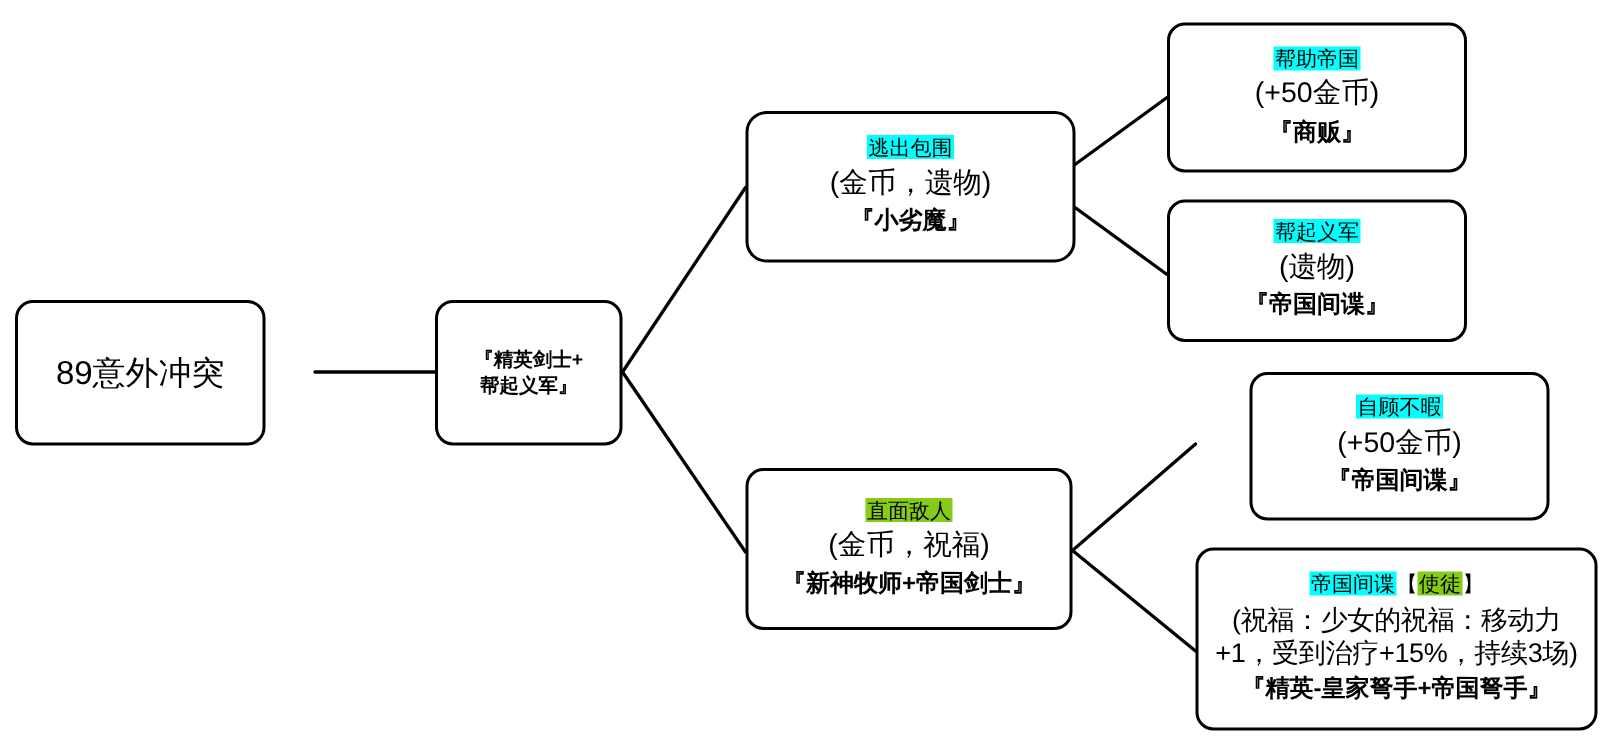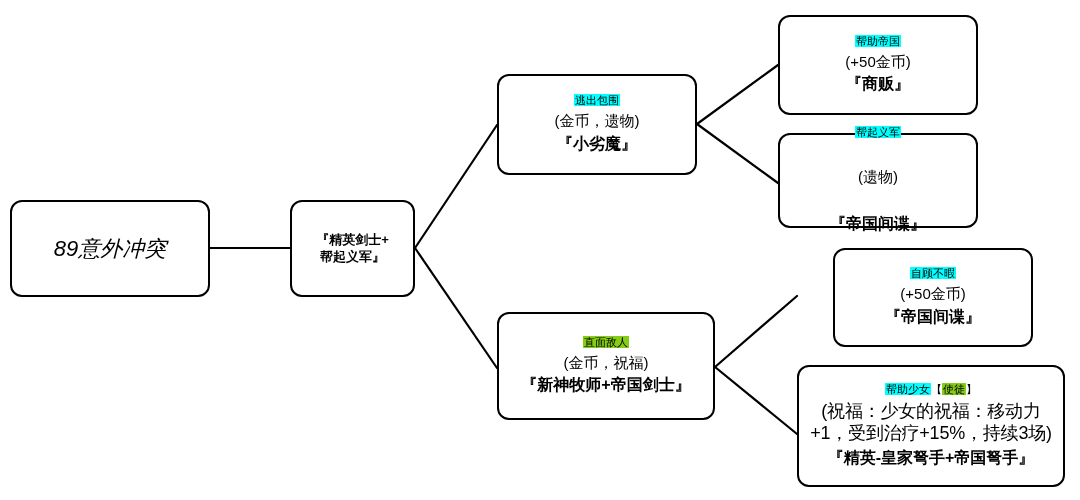--- a/index.html
+++ b/index.html
@@ -36,30 +36,30 @@
     border-radius: 12px;
     background: #ffffff;
     display: flex;
     flex-direction: column;
     align-items: center;
     justify-content: center;
     text-align: center;
     padding: 2px 6px;
   }
   .node-title {
-    font-size: 11px;
+    font-size: 14px;
     line-height: 1.25;
     font-weight: 400;
     white-space: nowrap;
   }
   .node-title .hl {
     padding: 0 1px;
   }
   .node-reward {
-    font-size: 15px;
+    font-size: 19px;
     line-height: 1.3;
     font-weight: 400;
     margin-top: 3px;
     white-space: nowrap;
   }
   .node-reward.wrap {
     white-space: normal;
     font-size: 18px;
     line-height: 1.25;
     letter-spacing: -0.2px;
@@ -77,25 +77,25 @@
     line-height: 1.25;
     font-weight: 400;
     white-space: nowrap;
   }
   .node-plain.bold {
     font-size: 13px;
     font-weight: bold;
     white-space: pre-line;
   }
   
-  #node-root      { left: 10px;  top: 200px; width: 200px; height: 97px; font-style: italic; }
+  #node-root      { left: 10px;  top: 200px; width: 167px; height: 97px; }
   #node-branch    { left: 290px; top: 200px; width: 125px; height: 97px; }
-  #node-escape    { left: 497px; top: 74px;  width: 200px; height: 101px; }
+  #node-escape    { left: 497px; top: 74px;  width: 220px; height: 101px; border-radius: 14px; }
   #node-help-emp  { left: 778px; top: 15px;  width: 200px; height: 100px; }
-  #node-help-reb  { left: 778px; top: 133px; width: 200px; height: 95px; gap: 24px; }
+  #node-help-reb  { left: 778px; top: 133px; width: 200px; height: 95px; }
   #node-face      { left: 497px; top: 312px; width: 218px; height: 108px; }
   #node-busy      { left: 833px; top: 248px; width: 200px; height: 99px; }
   #node-help-girl { left: 797px; top: 365px; width: 268px; height: 122px; }
 </style>
 </head>
 <body>
 
 <div id="canvas">
 
   <svg id="edge-layer" viewBox="0 0 1080 500" width="1080" height="500" xmlns="http://www.w3.org/2000/svg">
@@ -154,19 +154,19 @@
   <div class="node" id="node-busy">
     <div class="node-title">
       <span class="hl" style="background:#00FFFF">自顾不暇</span>
     </div>
     <div class="node-reward">(+50金币)</div>
     <div class="node-result">『帝国间谍』</div>
   </div>
 
   <div class="node" id="node-help-girl">
     <div class="node-title">
-      <span class="hl" style="background:#00FFFF">帮助少女</span><span>【</span><span class="hl" style="background:#84cc16">使徒</span><span>】</span>
+      <span class="hl" style="background:#00FFFF">帝国间谍</span><span>【</span><span class="hl" style="background:#84cc16">使徒</span><span>】</span>
     </div>
     <div class="node-reward wrap">(祝福：少女的祝福：移动力+1，受到治疗+15%，持续3场)</div>
     <div class="node-result">『精英-皇家弩手+帝国弩手』</div>
   </div>
 
 </div>
 
 </body></html>

